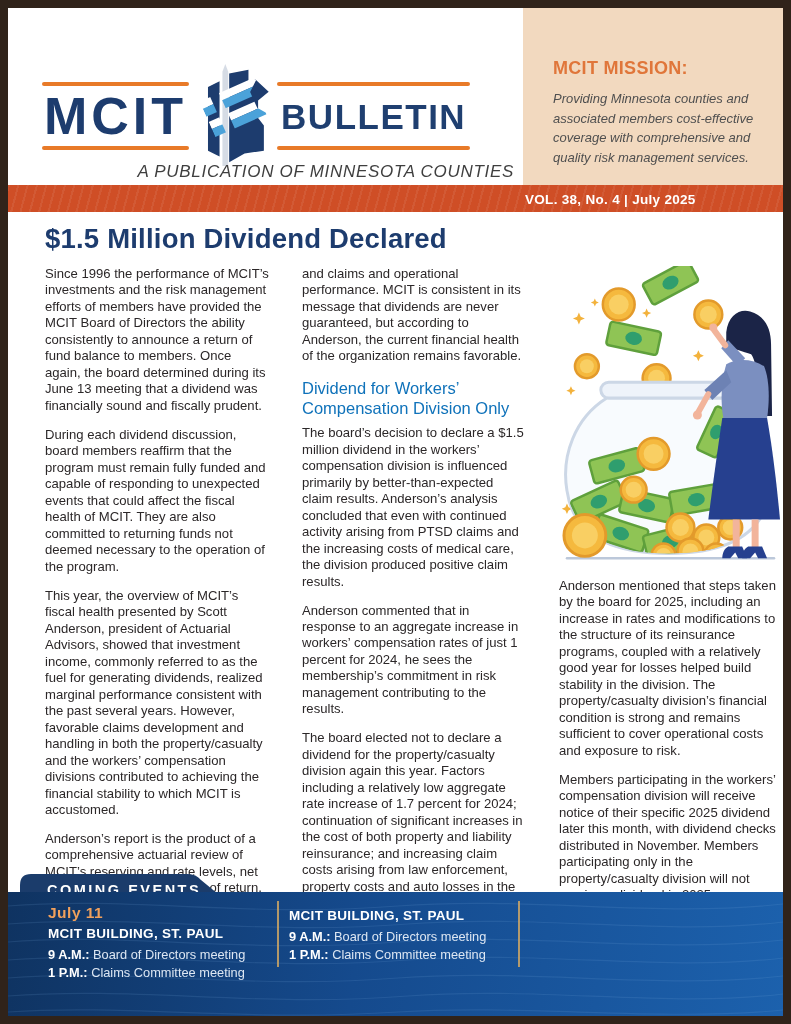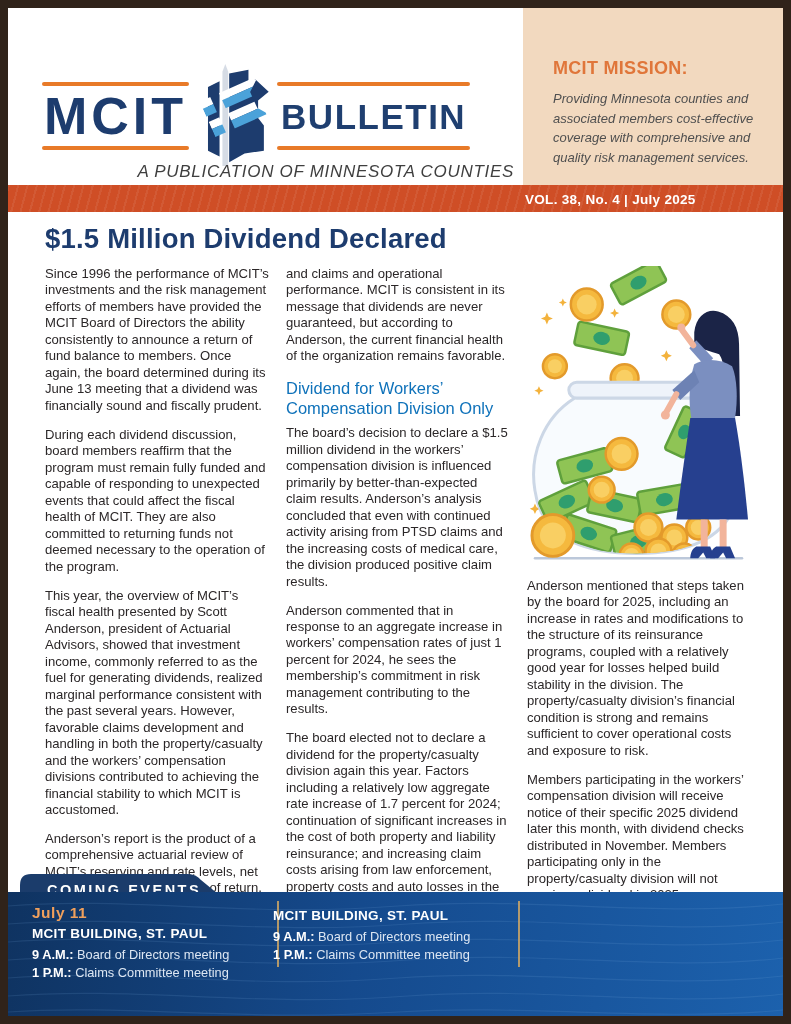--- a/index.html
+++ b/index.html
@@ -49,21 +49,21 @@
   .vol-text {
     position:absolute; left:517px; top:50%; transform:translateY(-50%);
     color:#ffffff; font-weight:bold; font-size:13.5px; letter-spacing:0.3px; white-space:nowrap;
   }
 
   
   .article-title {
     margin:11px 0 11px 37px; font-size:27.5px; font-weight:bold;
     color:#1d3c6e; letter-spacing:0.2px;
   }
-  .columns { display:flex; gap:17px; padding:0 28px 0 37px; height:626px; }
+  .columns { display:flex; gap:33px; padding:0 28px 0 37px; height:626px; }
   .col { flex:0 0 224px; width:224px; font-size:13.1px; line-height:1.26; color:#2b2728; }
   .col p { margin:0 0 12.5px 0; }
   .subhead {
     font-size:16.5px; line-height:1.22; font-weight:normal; color:#0f72ba;
     margin:13px 0 7px 0;
   }
   .illus-wrap { width:224px; height:300px; margin-bottom:12px; }
 
   
   .events-tab { position:absolute; left:12px; bottom:108px; width:215px; height:34px;text-align:right; }
@@ -71,21 +71,21 @@
   .events-tab-label {
     position:absolute; left:27px; top:8px; color:#ffffff; font-weight:bold;
     font-size:14.5px; letter-spacing:2.5px; white-space:nowrap;
   }
   .events-band {
     position:absolute; left:0; right:0; bottom:0; height:124px;
     background:linear-gradient(97deg, #0f3361 0%, #154a8d 45%, #1c61ad 100%);
     overflow:hidden;
   }
   .events-band .waves { position:absolute; left:0; top:0; }
-  .events-row { position:relative; display:flex; gap:17px; padding:12px 28px 0 24px; }
+  .events-row { position:relative; display:flex; gap:17px; padding:12px 28px 0 40px; }
   .event { flex:0 0 224px; width:224px; }
   .ev-date { font-size:15.5px; font-weight:bold; color:#f0a05c; letter-spacing:0.5px; }
   .ev-venue { font-size:13.5px; font-weight:bold; color:#ffffff; letter-spacing:0.3px; margin:4px 0 6px 0; }
   .ev-line { font-size:12.8px; color:#dde7f3; margin-bottom:3px; }
   .ev-time { font-weight:bold; color:#ffffff; }
   .ev-divider {
     position:absolute; top:9px; width:2px; height:66px;
     background:#cfa765; opacity:0.85;
   }
   .ev-divider.d1 { left:269px; }

